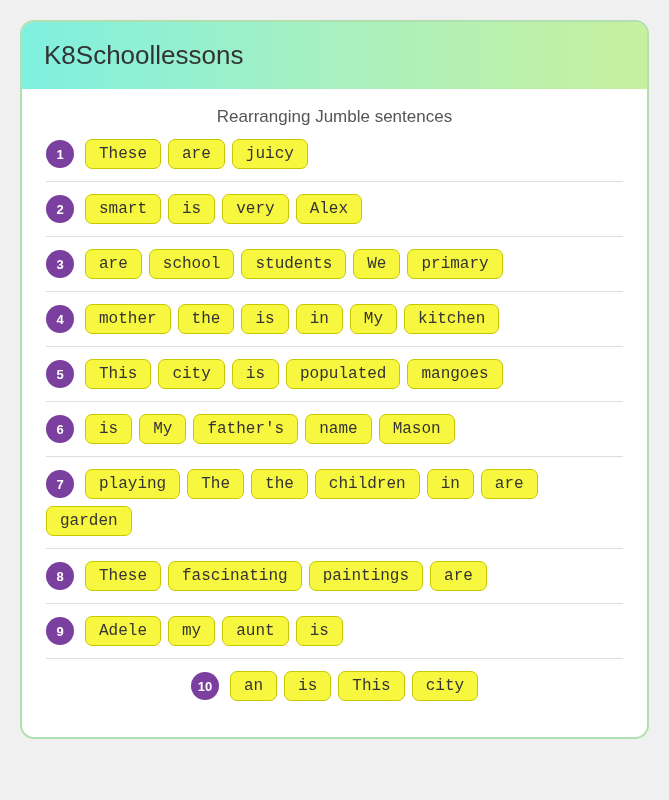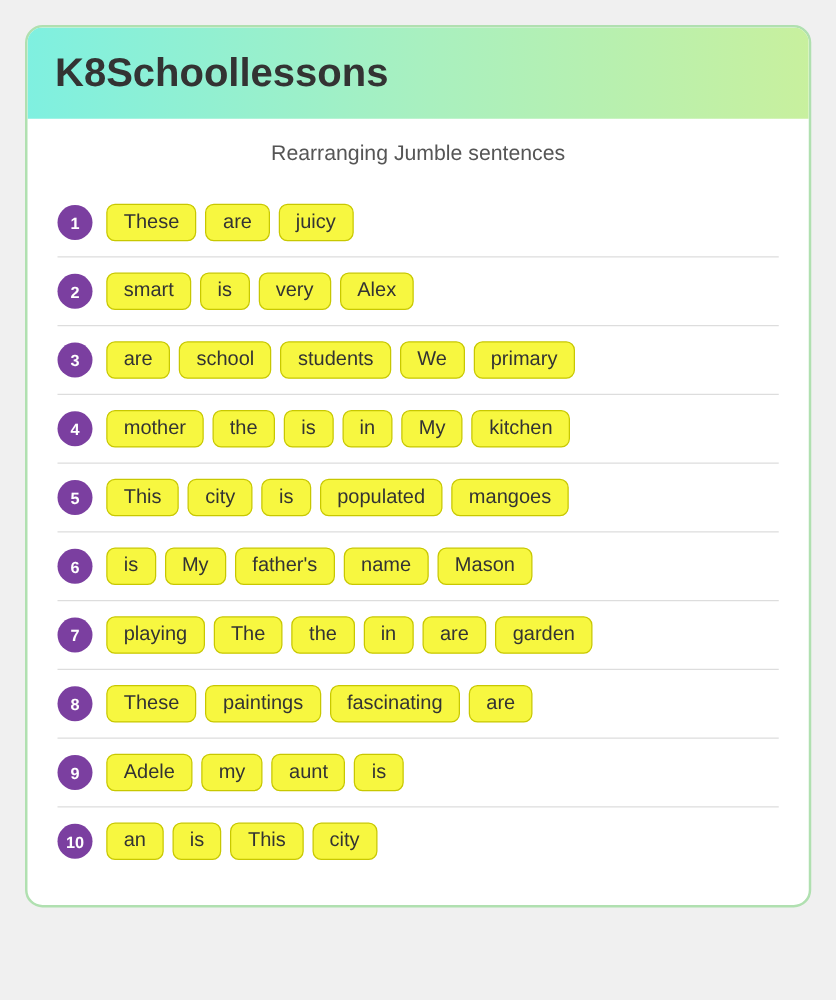--- a/index.html
+++ b/index.html
@@ -20,48 +20,48 @@
       overflow: hidden;
       border: 2px solid #b0e0b0;
     }
 
     .header {
       background: linear-gradient(90deg, #7ff0e0 0%, #a8f0c0 50%, #c8f09e 100%);
       padding: 18px 22px 18px 22px;
     }
 
     .header-title {
-      font-size: 32px;
-      font-weight: bold;
+      font-size: 26px;
+      font-weight: normal;
       color: #333;
     }
 
     .main {
       padding: 18px 24px 24px 24px;
     }
 
     .page-title {
       text-align: center;
       font-size: 17px;
       color: #555;
-      margin-bottom: 18px;
       font-weight: normal;
     }
 
     .sentence-row {
       display: flex;
       align-items: center;
       flex-wrap: wrap;
       gap: 7px;
       padding: 12px 0 12px 0;
       border-bottom: 1px solid #ddd;
     }
 
     .sentence-row:last-child {
       border-bottom: none;
+      justify-content: center;
     }
 
     .number-badge {
       width: 28px;
       height: 28px;
       border-radius: 50%;
       background: #7b3fa0;
       color: #fff;
       font-size: 13px;
       font-weight: bold;
@@ -75,20 +75,21 @@
     .word-chip {
       background: #f7f740;
       border: 1.5px solid #c8c800;
       border-radius: 7px;
       padding: 5px 13px;
       font-size: 16px;
       color: #333;
       font-weight: 500;
       cursor: pointer;
       user-select: none;
+      font-family: Liberation Mono, monospace;
     }
   </style>
 </head>
 <body>
 
 <div class="card">
   <div class="header">
     <span class="header-title">K8Schoollessons</span>
   </div>
   <div class="main">
@@ -138,29 +139,30 @@
           <span class="word-chip">My</span>
           <span class="word-chip">father's</span>
           <span class="word-chip">name</span>
           <span class="word-chip">Mason</span>
         </div>
         <div class="sentence-row">
           <div class="number-badge">7</div>
           <span class="word-chip">playing</span>
           <span class="word-chip">The</span>
           <span class="word-chip">the</span>
+          <span class="word-chip">children</span>
           <span class="word-chip">in</span>
           <span class="word-chip">are</span>
           <span class="word-chip">garden</span>
         </div>
         <div class="sentence-row">
           <div class="number-badge">8</div>
           <span class="word-chip">These</span>
+          <span class="word-chip">fascinating</span>
           <span class="word-chip">paintings</span>
-          <span class="word-chip">fascinating</span>
           <span class="word-chip">are</span>
         </div>
         <div class="sentence-row">
           <div class="number-badge">9</div>
           <span class="word-chip">Adele</span>
           <span class="word-chip">my</span>
           <span class="word-chip">aunt</span>
           <span class="word-chip">is</span>
         </div>
         <div class="sentence-row">

